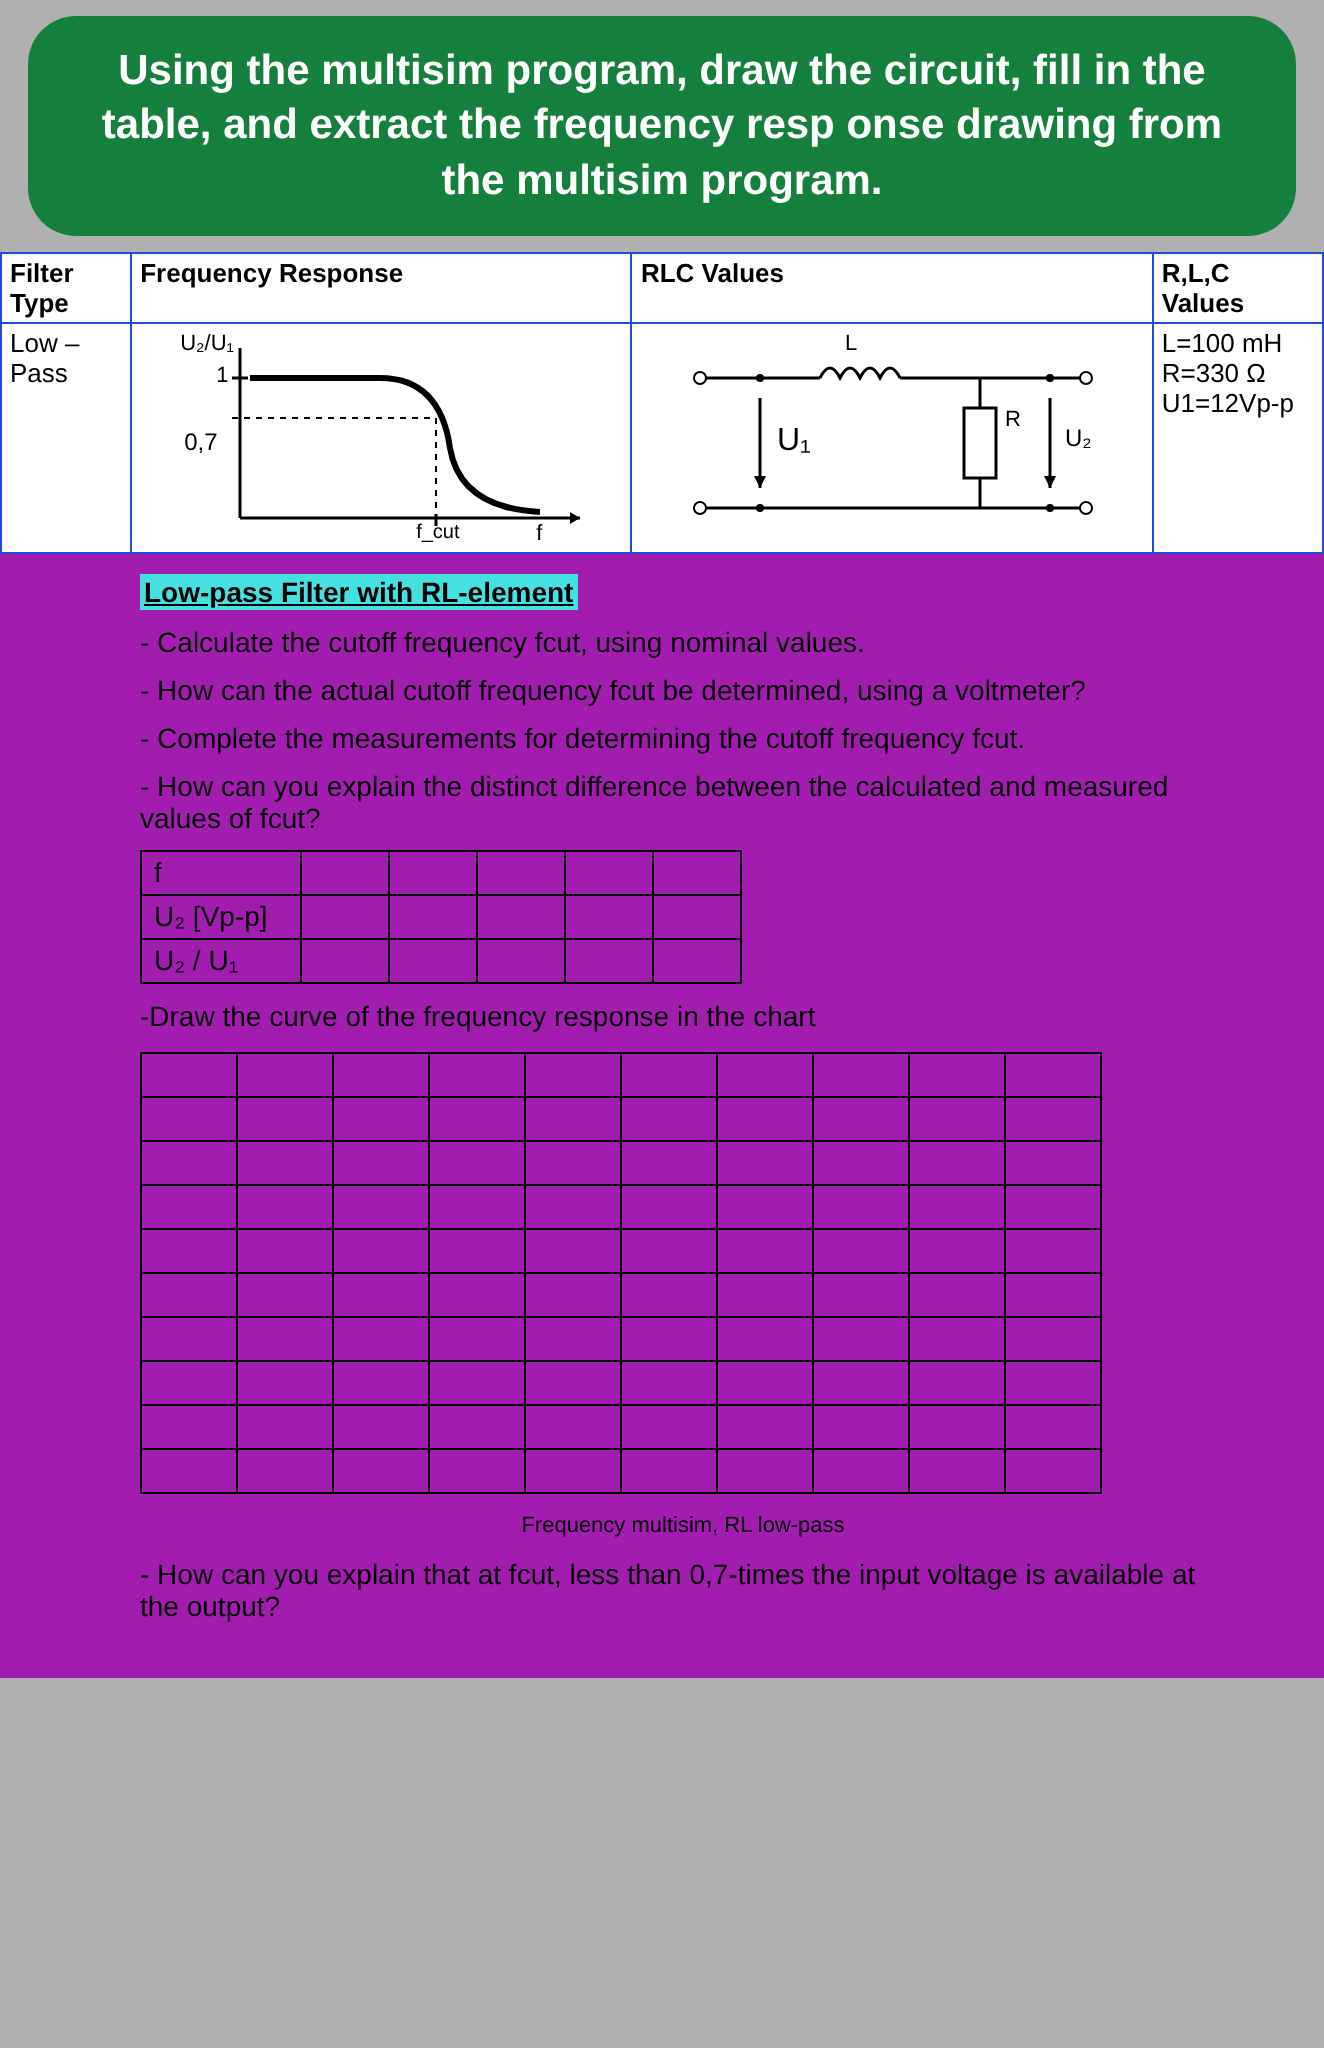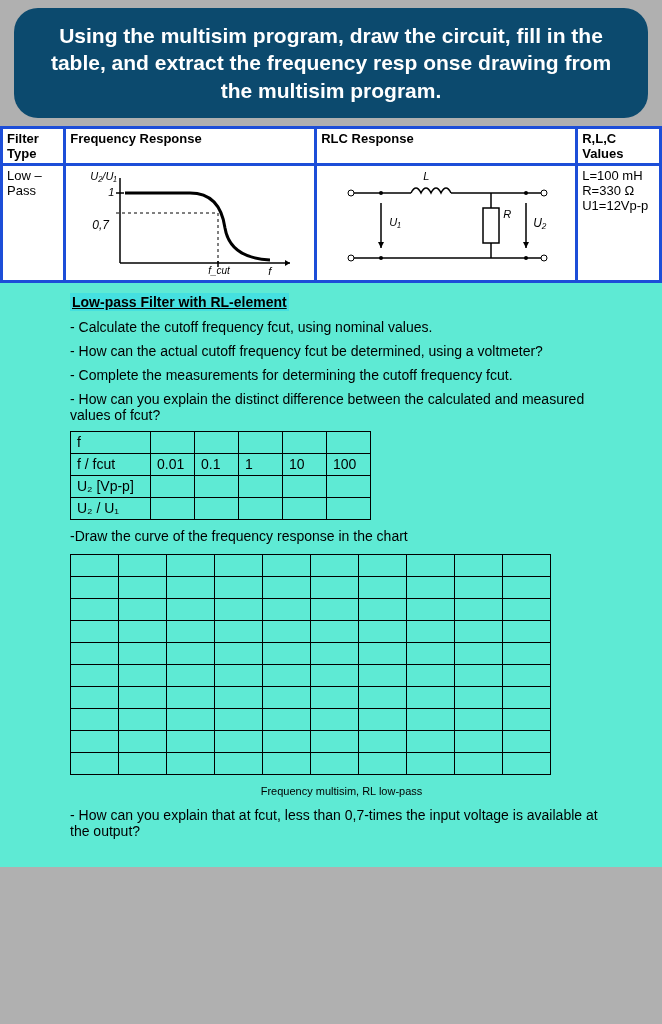--- a/index.html
+++ b/index.html
@@ -3,54 +3,53 @@
 <meta charset="utf-8">
 <style>
   * { box-sizing: border-box; margin: 0; padding: 0; }
   body {
     font-family: Arial, Helvetica, sans-serif;
     background: #b0b0b0;
     width: 662px;
     font-size: 13px;
   }
   .title-banner {
-    background: #0c4a6e;
+    background: #15803d;
     color: #fff;
     border-radius: 24px;
     margin: 8px 14px;
     padding: 14px 20px;
     text-align: center;
     font-weight: bold;
     font-size: 21px;
     line-height: 1.3;
   }
   .top-table {
     width: 100%;
     border-collapse: collapse;
     background: #fff;
     font-size: 13px;
   }
   .top-table th, .top-table td {
-    border: 3px solid #1d4ed8;
+    border: 1px solid #1d4ed8;
     padding: 2px 4px;
     vertical-align: top;
     text-align: left;
   }
   .top-table th { font-weight: bold; }
   .col-type { width: 65px; }
   .col-freq { width: 250px; }
   .col-rlc  { width: 260px; }
   .col-vals { width: 85px; }
   .diagram-box {
     height: 110px;
     position: relative;
-    font-style: italic;
   }
   .body-panel {
-    background: #5eead4;
+    background: #a21caf;
     margin: 0;
     padding: 10px 49px 20px 70px;
     font-size: 14px;
   }
   .highlight {
     background: #45e0e0;
     font-weight: bold;
     text-decoration: underline;
     display: inline-block;
     padding: 1px 2px;
@@ -88,21 +87,21 @@
 </head>
 <body>
 
 <div class="title-banner">Using the multisim program, draw the circuit, fill in the table, and extract the frequency resp onse drawing from the multisim program.</div>
 
 <table class="top-table">
   <tbody>
       <tr>
     <th class="col-type">Filter Type</th>
     <th class="col-freq">Frequency Response</th>
-    <th class="col-rlc">RLC Response</th>
+    <th class="col-rlc">RLC Values</th>
     <th class="col-vals">R,L,C Values</th>
   </tr>
   <tr>
     <td>Low – Pass</td>
     <td>
       <div class="diagram-box">
         <svg width="240" height="110">
           <line x1="50" y1="10" x2="50" y2="95" stroke="#000" stroke-width="1.5"></line>
           <line x1="50" y1="95" x2="220" y2="95" stroke="#000" stroke-width="1.5"></line>
           <polyline points="220,95 215,92 215,98" fill="#000"></polyline>
@@ -141,21 +140,21 @@
           <polyline points="60,80 57,74 63,74" fill="#000"></polyline>
           <circle cx="60" cy="25" r="2" fill="#000"></circle>
           <circle cx="60" cy="90" r="2" fill="#000"></circle>
 
           <line x1="205" y1="35" x2="205" y2="80" stroke="#000" stroke-width="1.5"></line>
           <polyline points="205,80 202,74 208,74" fill="#000"></polyline>
           <circle cx="205" cy="25" r="2" fill="#000"></circle>
           <circle cx="205" cy="90" r="2" fill="#000"></circle>
         </svg>
         <span style="position:absolute;left:102px;top:2px;font-size:11px;">L</span>
-        <span style="position:absolute;left:68px;top:48px;font-size:11px;">U₁</span>
+        <span style="position:absolute;left:68px;top:48px;font-size:16px;">U₁</span>
         <span style="position:absolute;left:182px;top:40px;font-size:11px;">R</span>
         <span style="position:absolute;left:212px;top:48px;font-size:12px;">U₂</span>
       </div>
     </td>
     <td>
       <div>L=100 mH</div>
       <div>R=330 Ω</div>
       <div>U1=12Vp-p</div>
     </td>
   </tr>
@@ -174,28 +173,20 @@
     <tbody>
         <tr>
       <td class="label-col">f</td>
       <td></td>
       <td></td>
       <td></td>
       <td></td>
       <td></td>
     </tr>
     <tr>
-      <td class="label-col">f / fcut</td>
-      <td>0.01</td>
-      <td>0.1</td>
-      <td>1</td>
-      <td>10</td>
-      <td>100</td>
-    </tr>
-    <tr>
       <td class="label-col">U₂ [Vp-p]</td>
       <td></td>
       <td></td>
       <td></td>
       <td></td>
       <td></td>
     </tr>
     <tr>
       <td class="label-col">U₂ / U₁</td>
       <td></td>

